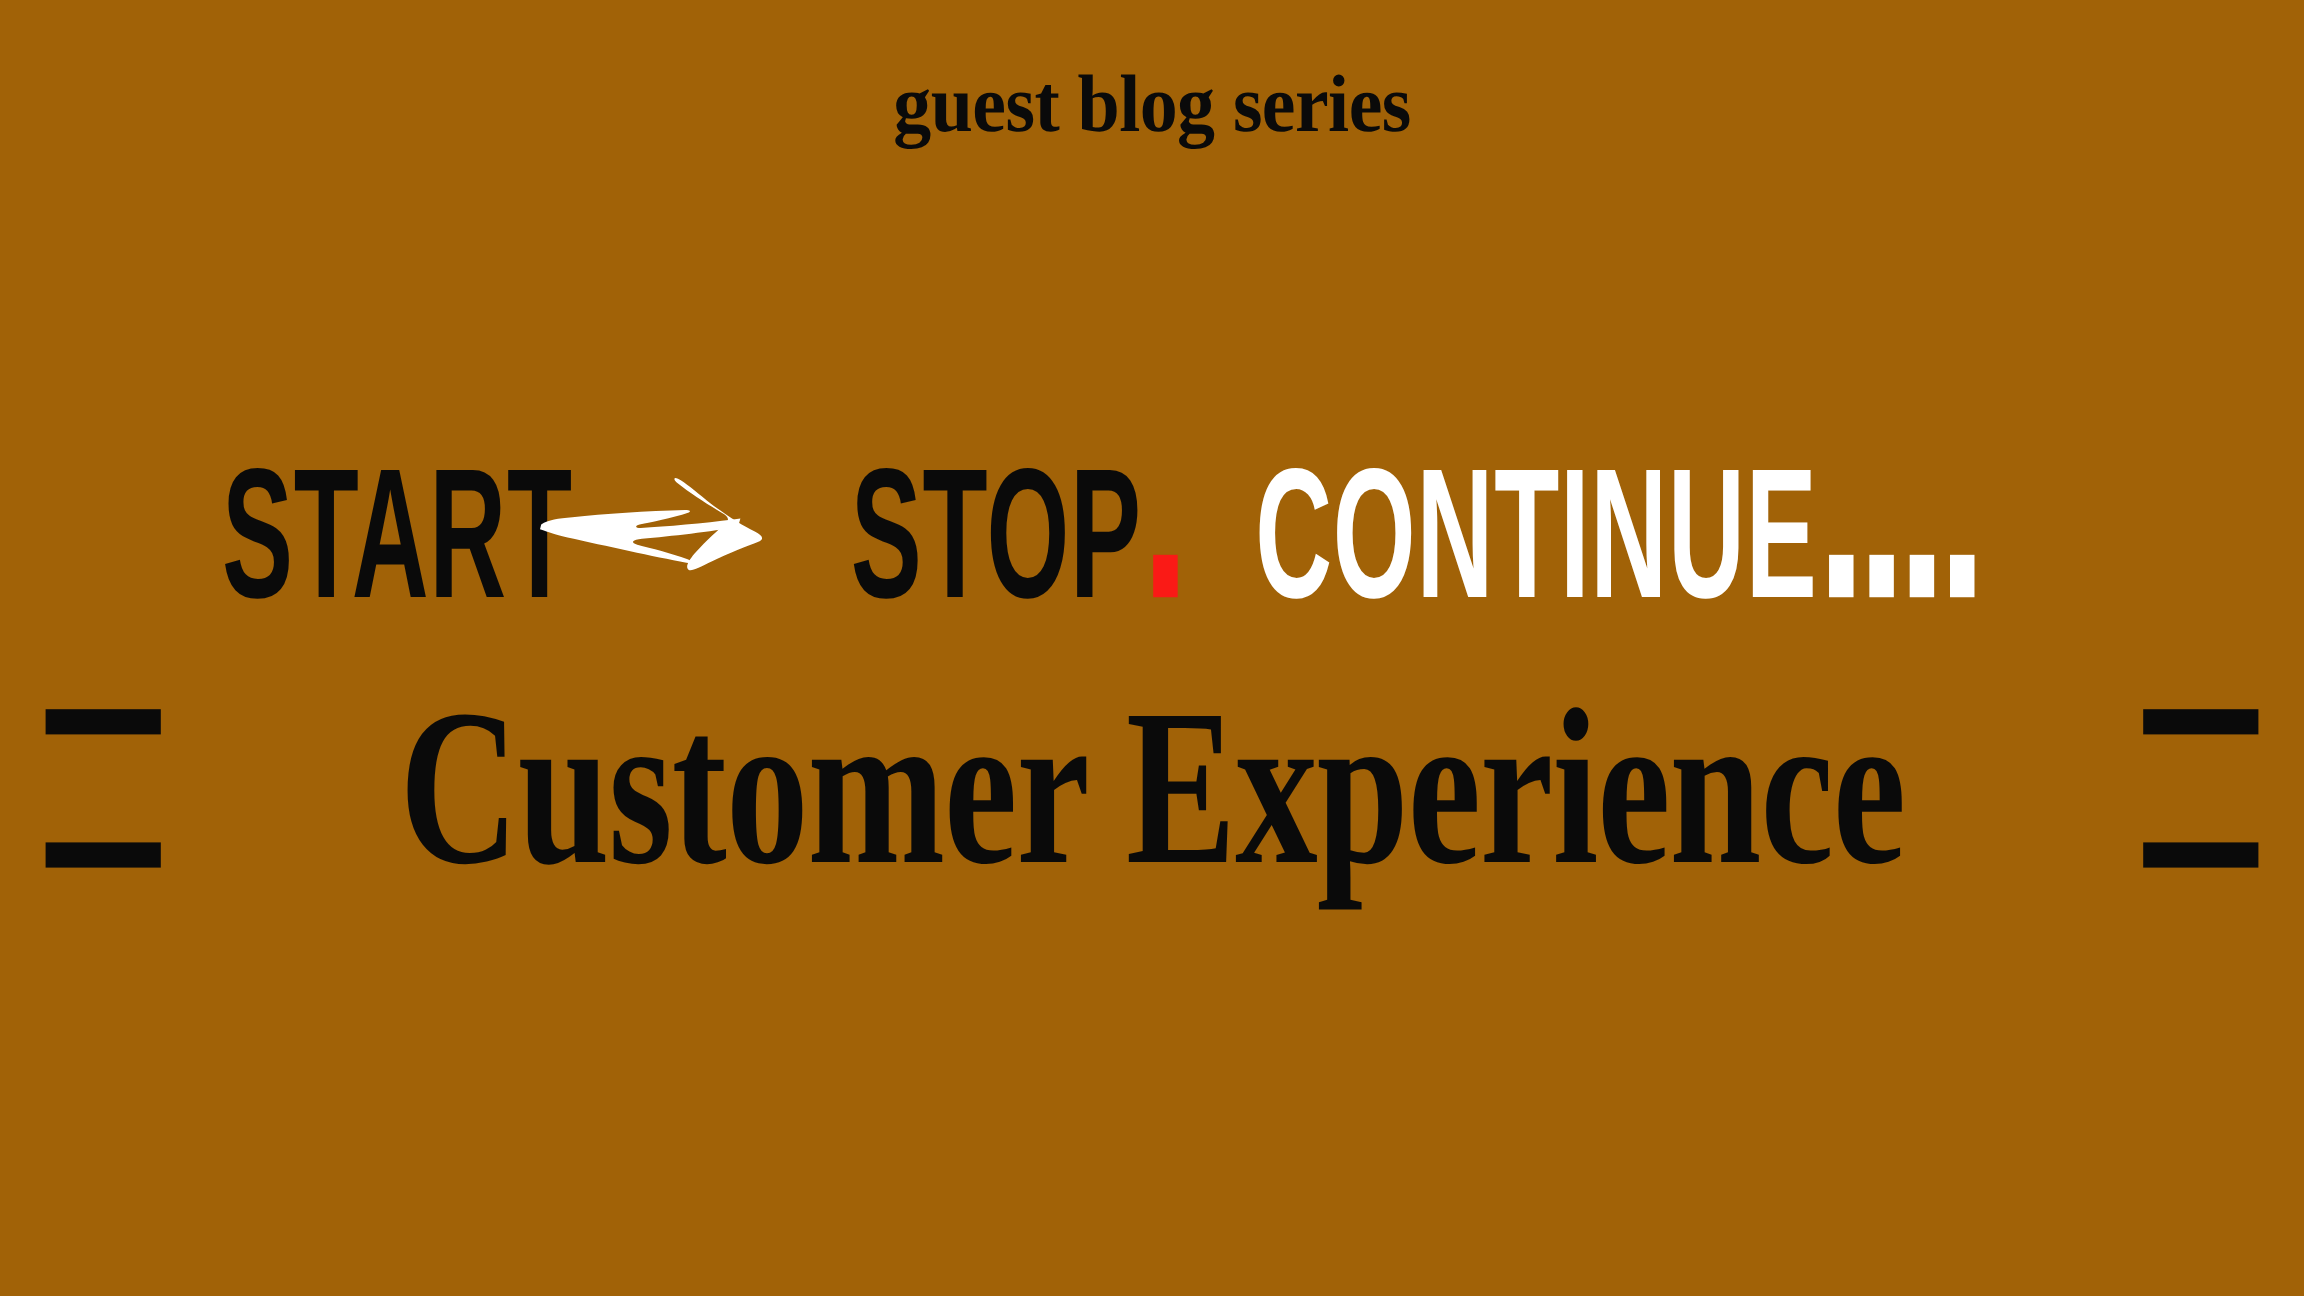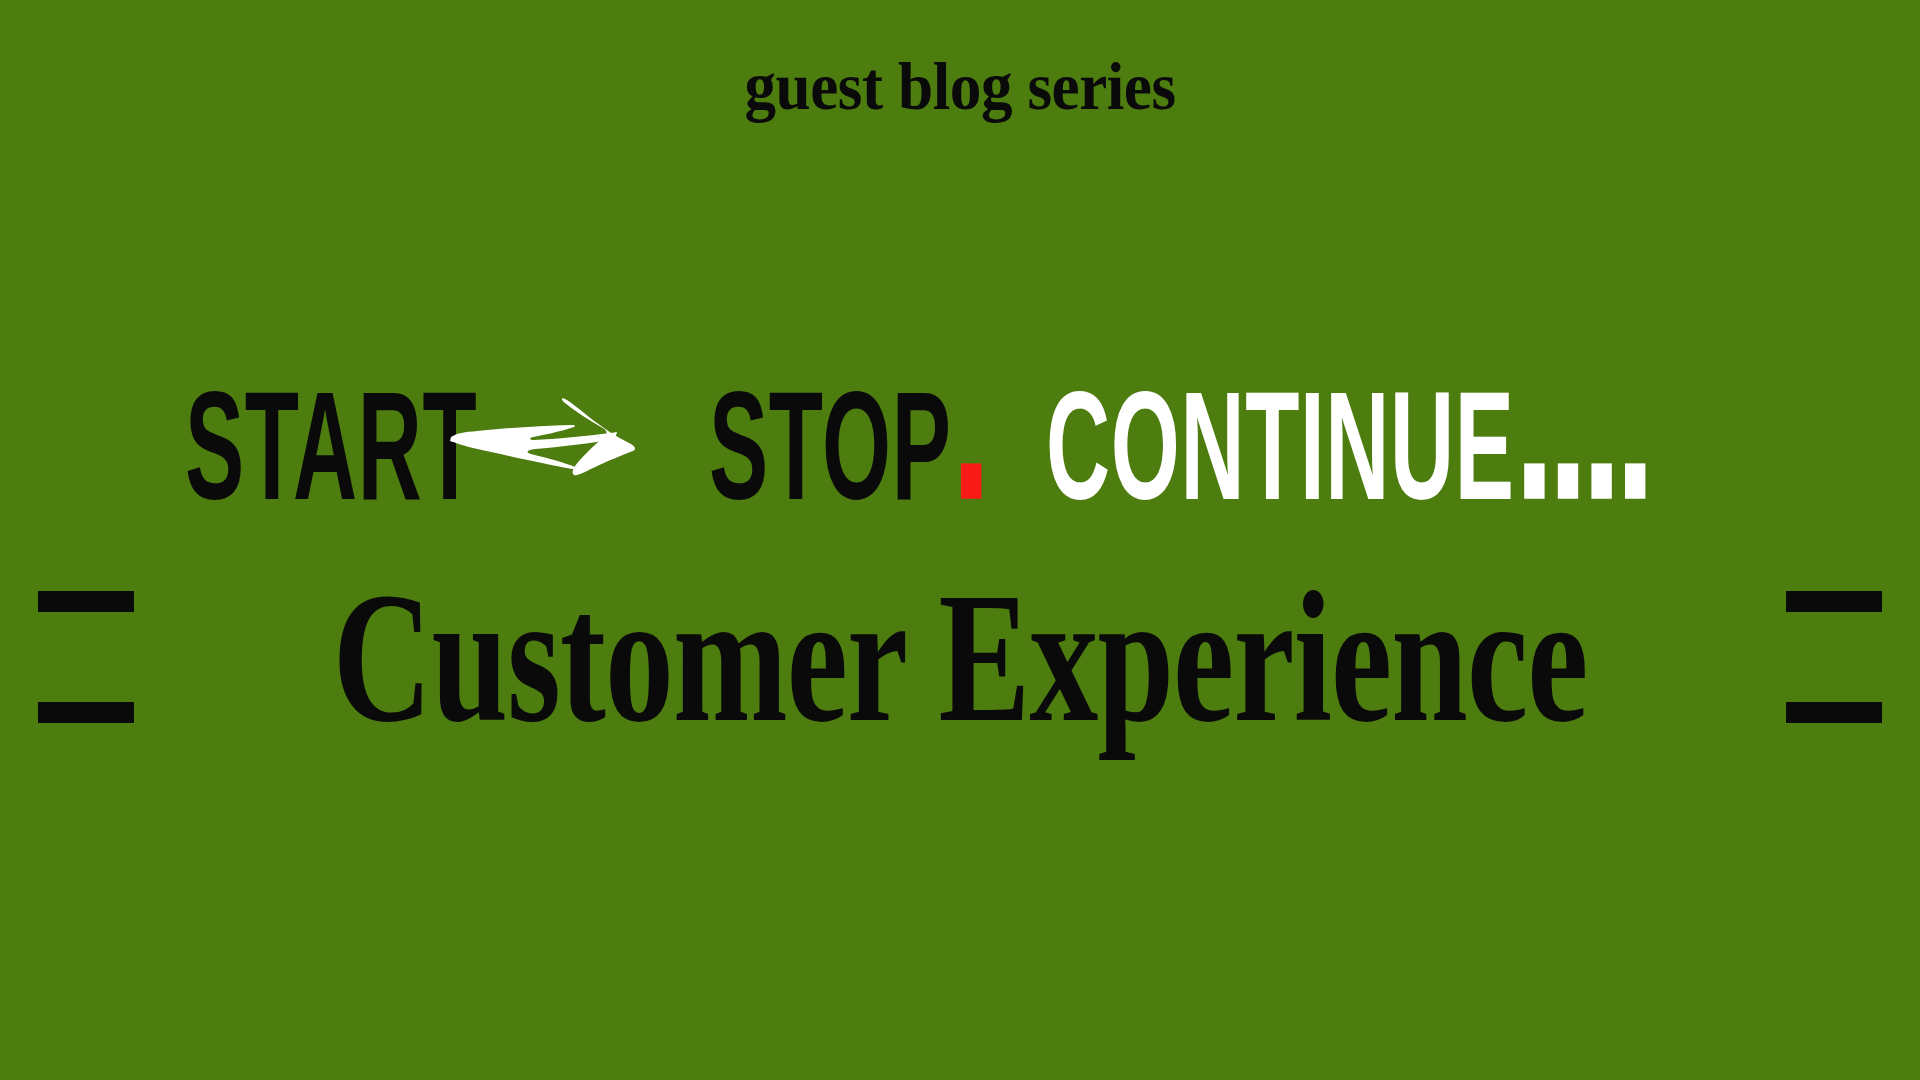--- a/index.html
+++ b/index.html
@@ -147,21 +147,21 @@
     letter-spacing: -1px;
     color: #0A0A0A;
     white-space: nowrap;
     transform: scaleX(0.80) scaleY(1.08);
     transform-origin: center center;
   }
 </style>
 </head>
 <body>
 
-<div id="poster" style="background: #4d7c0f;">
+<div id="poster" style="background: #a16207;">
 
   <div class="kicker">guest blog series</div>
 
   <div class="row-actions">
 
     <span class="word w-start" style="color: rgb(10, 10, 10);">START</span>
 
     <span class="gap-arrow">
       <span class="arrow-wrap">
         <svg viewBox="0 0 198 92" xmlns="http://www.w3.org/2000/svg" aria-hidden="true">

